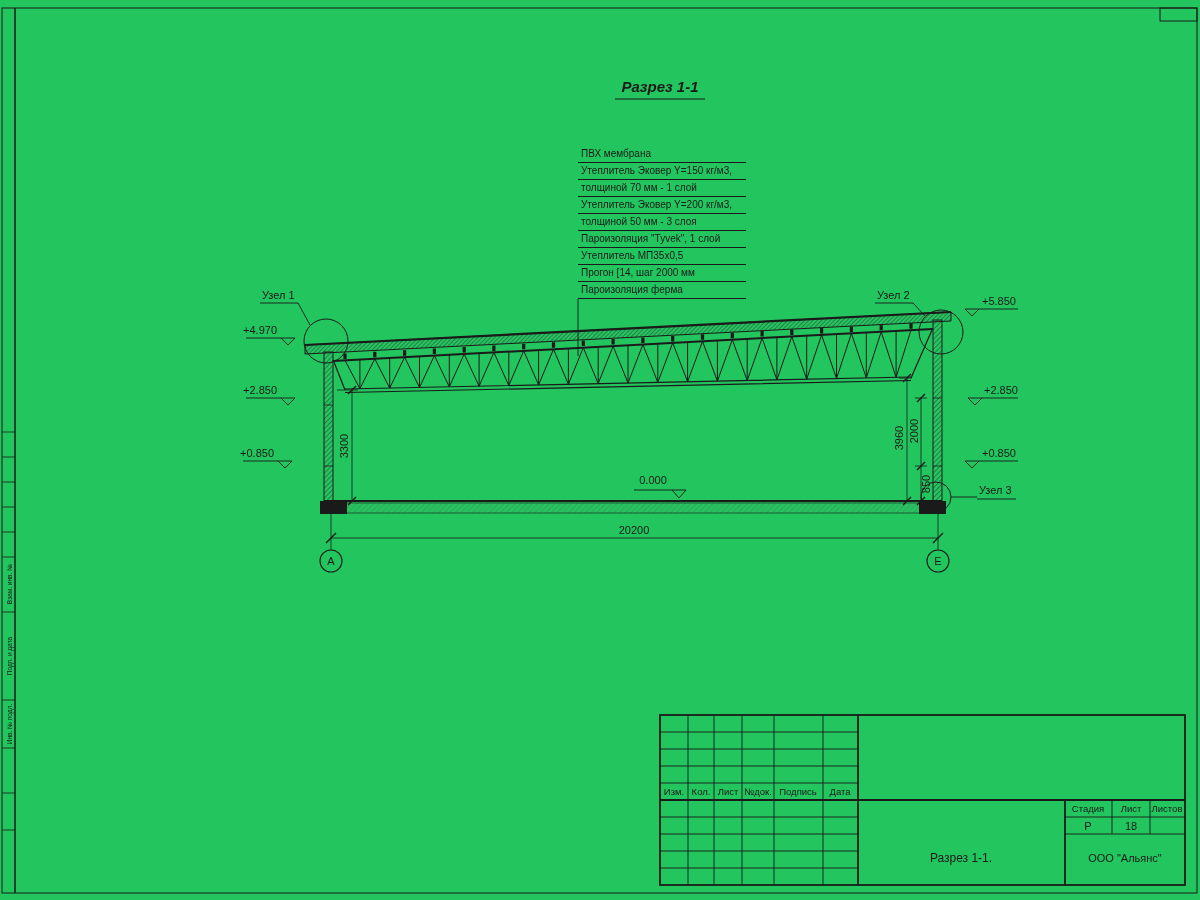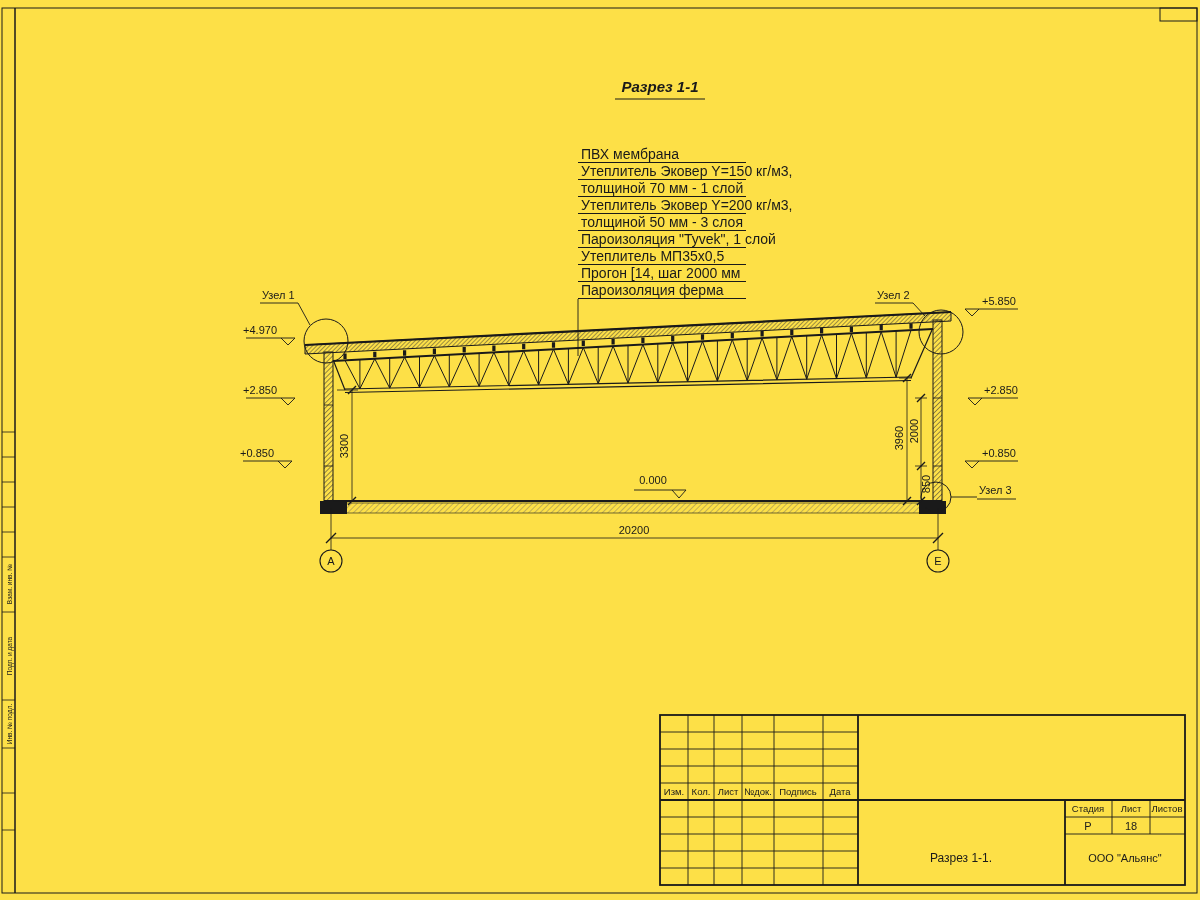--- a/index.html
+++ b/index.html
@@ -1,26 +1,26 @@
 <!DOCTYPE html>
 <html><head>
 <meta charset="utf-8">
 <style>
   *{margin:0;padding:0;box-sizing:border-box}
   html,body{background:#ffffff}
   body{font-family:"Liberation Sans",sans-serif}
-  #sheet{position:relative;width:1200px;height:900px;background:#fde047;overflow:hidden}
+  #sheet{position:relative;width:1200px;height:900px;background:#22c55e;overflow:hidden}
   #sheet > svg{position:absolute;left:0;top:0}
   svg text{font-family:"Liberation Sans",sans-serif;fill:#1a1a1a;font-size:11px}
   svg text.small{font-size:9.5px}
   svg text.tiny{font-size:6.5px}
   svg text.big{font-size:12px}
   svg text.title{font-size:15px;font-style:italic;font-weight:bold}
   .callout{position:absolute;left:578px;top:146px;width:168px}
-  .callout-row{height:17px;line-height:16px;font-size:14px;border-bottom:1px solid #1a1a1a;
+  .callout-row{height:17px;line-height:16px;font-size:10px;border-bottom:1px solid #1a1a1a;
                padding-left:3px;white-space:nowrap;color:#1a1a1a}
 </style>
 </head>
 <body>
 
 <div id="sheet">
 
 <svg width="1200" height="900" viewBox="0 0 1200 900">
   <defs>
     <pattern id="hatchWall" width="3.5" height="3.5" patternUnits="userSpaceOnUse" patternTransform="rotate(45)">

